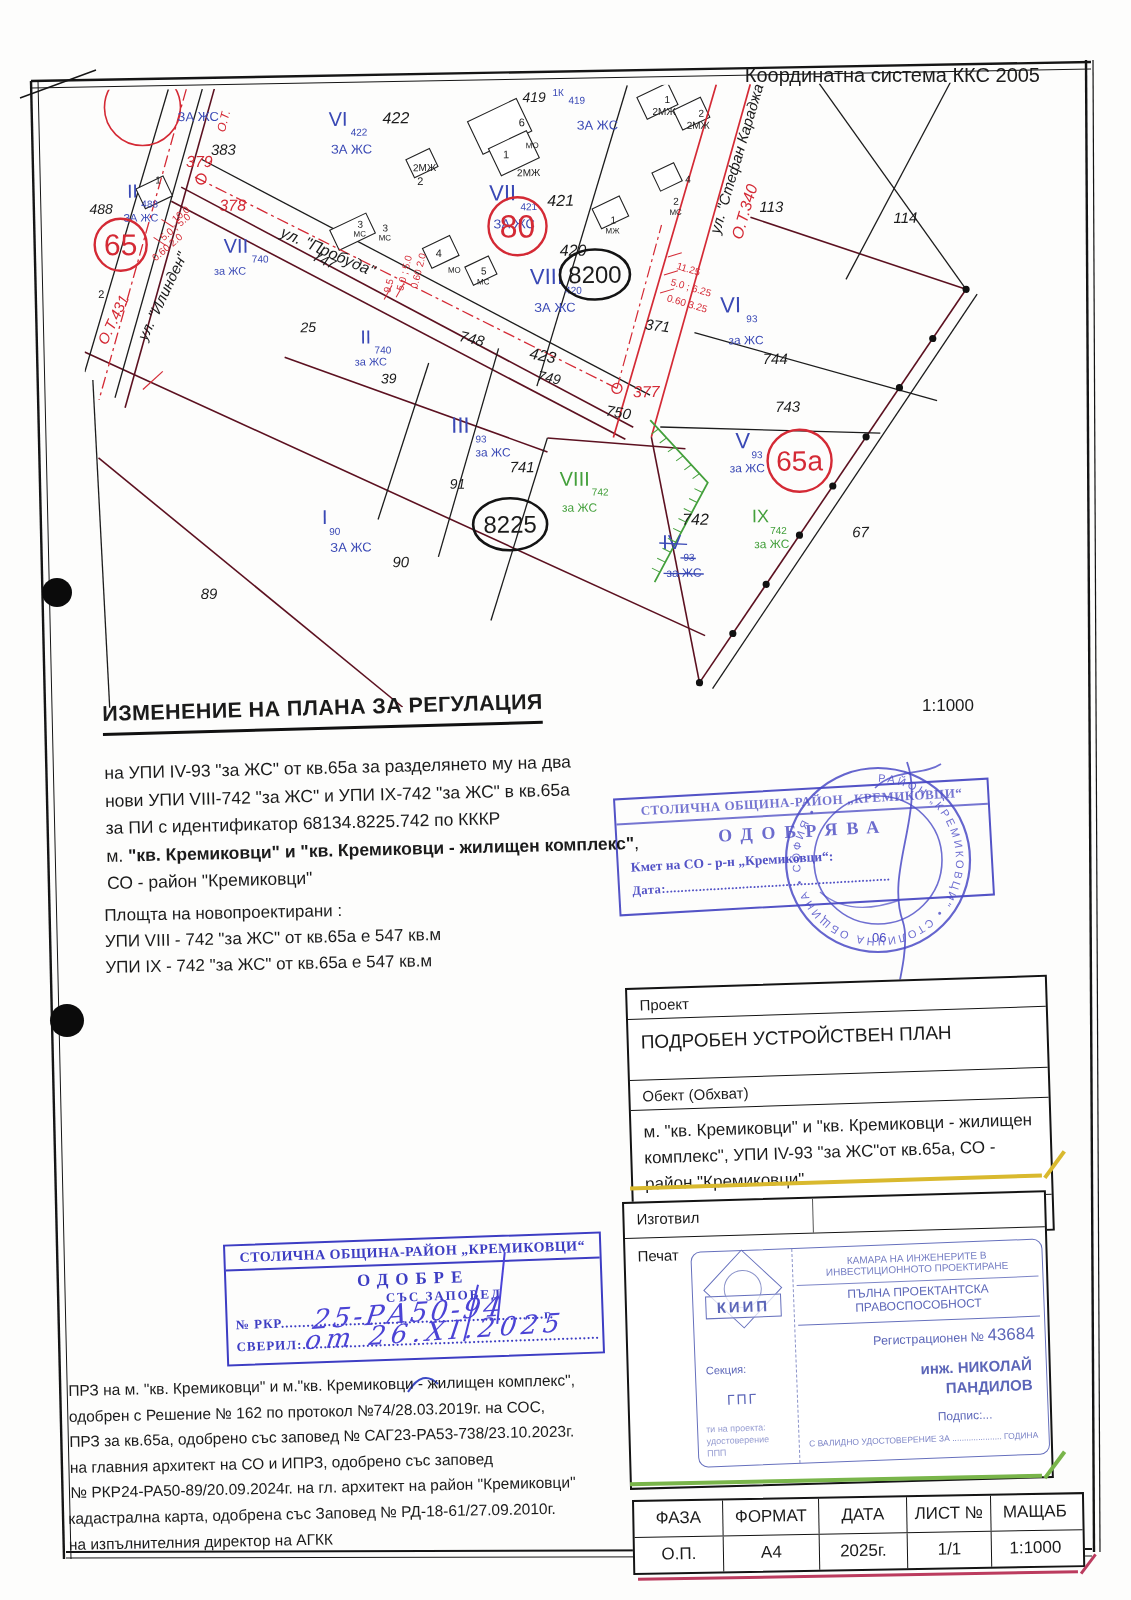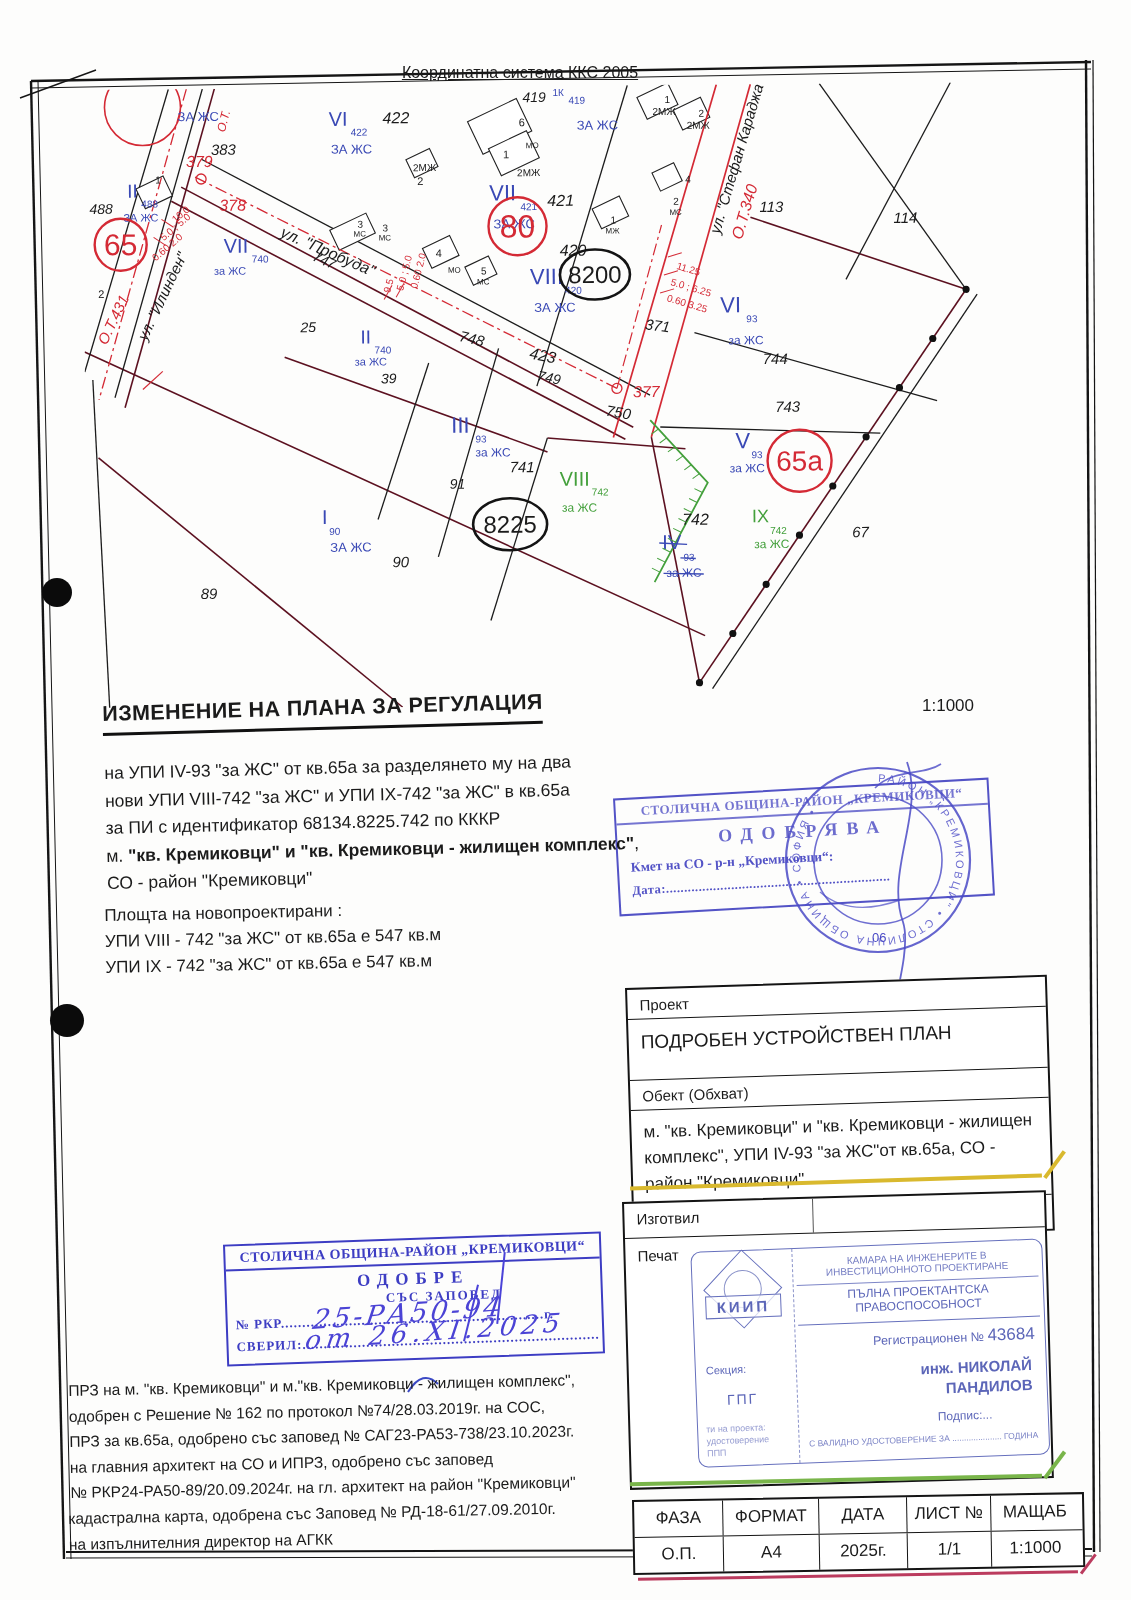--- a/index.html
+++ b/index.html
@@ -10,21 +10,21 @@
   .ml-k{fill:#1b1b1b}.ml-r{fill:#d42a35}.ml-b{fill:#3a49b5}.ml-g{fill:#44a03c}
   .ring-r{fill:none;stroke:#d42a35;stroke-width:2.4}
   .ring-k{fill:none;stroke:#141414;stroke-width:2.6}
   .maroon line{stroke:#5c1120;stroke-width:1.6}
   .blk line{stroke:#1c1c1c;stroke-width:1.3}
   .redl{stroke:#d42a35;fill:none}
   .ghatch{stroke:#44a03c;stroke-width:1}
   .bld{fill:#ffffff;stroke:#222;stroke-width:1.1}
   .strk{stroke:#3a49b5;stroke-width:1.4}
 
-  .coord{position:absolute;top:64px;left:0;width:1040px;text-align:center;font-size:16px;text-decoration:underline;}
+  .coord{position:absolute;top:64px;left:0;width:1040px;text-align:right;font-size:20px;}
   .map-wrap{position:absolute;left:85px;top:86px;width:920px;height:620px;transform:rotate(-0.5deg);}
   .map-scale{position:absolute;left:922px;top:696px;font-size:17px;}
   .doc-title{position:absolute;left:103px;top:702px;font-size:21.5px;font-weight:bold;letter-spacing:.4px;
              border-bottom:3px solid #111;padding-bottom:6px;transform:rotate(-1.6deg);transform-origin:left bottom;}
   .desc{position:absolute;left:104px;top:760px;width:580px;font-size:17.5px;line-height:27.5px;
         transform:rotate(-1.4deg);transform-origin:left top;}
   .desc b{font-weight:bold}
   .areas{position:absolute;left:104px;top:903px;width:560px;font-size:17px;line-height:26px;
          transform:rotate(-1.2deg);transform-origin:left top;}
 

